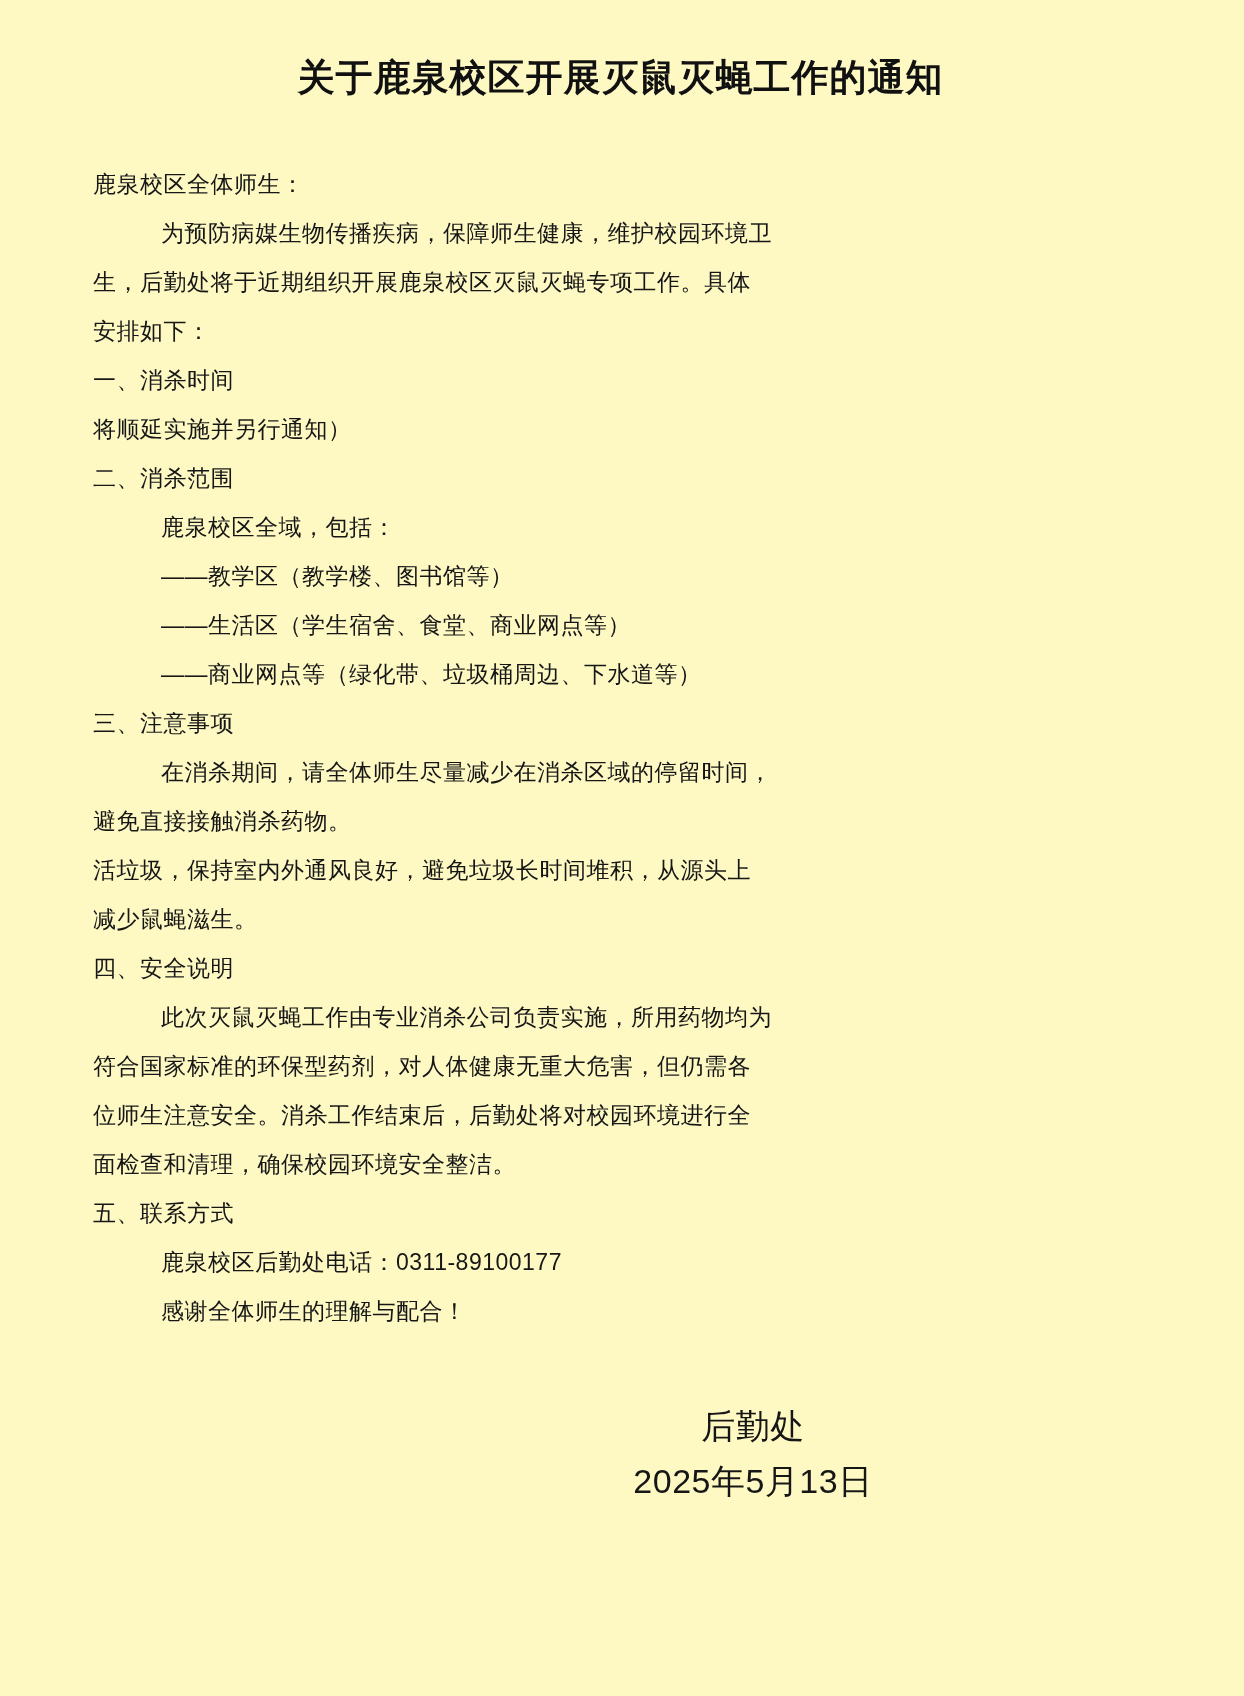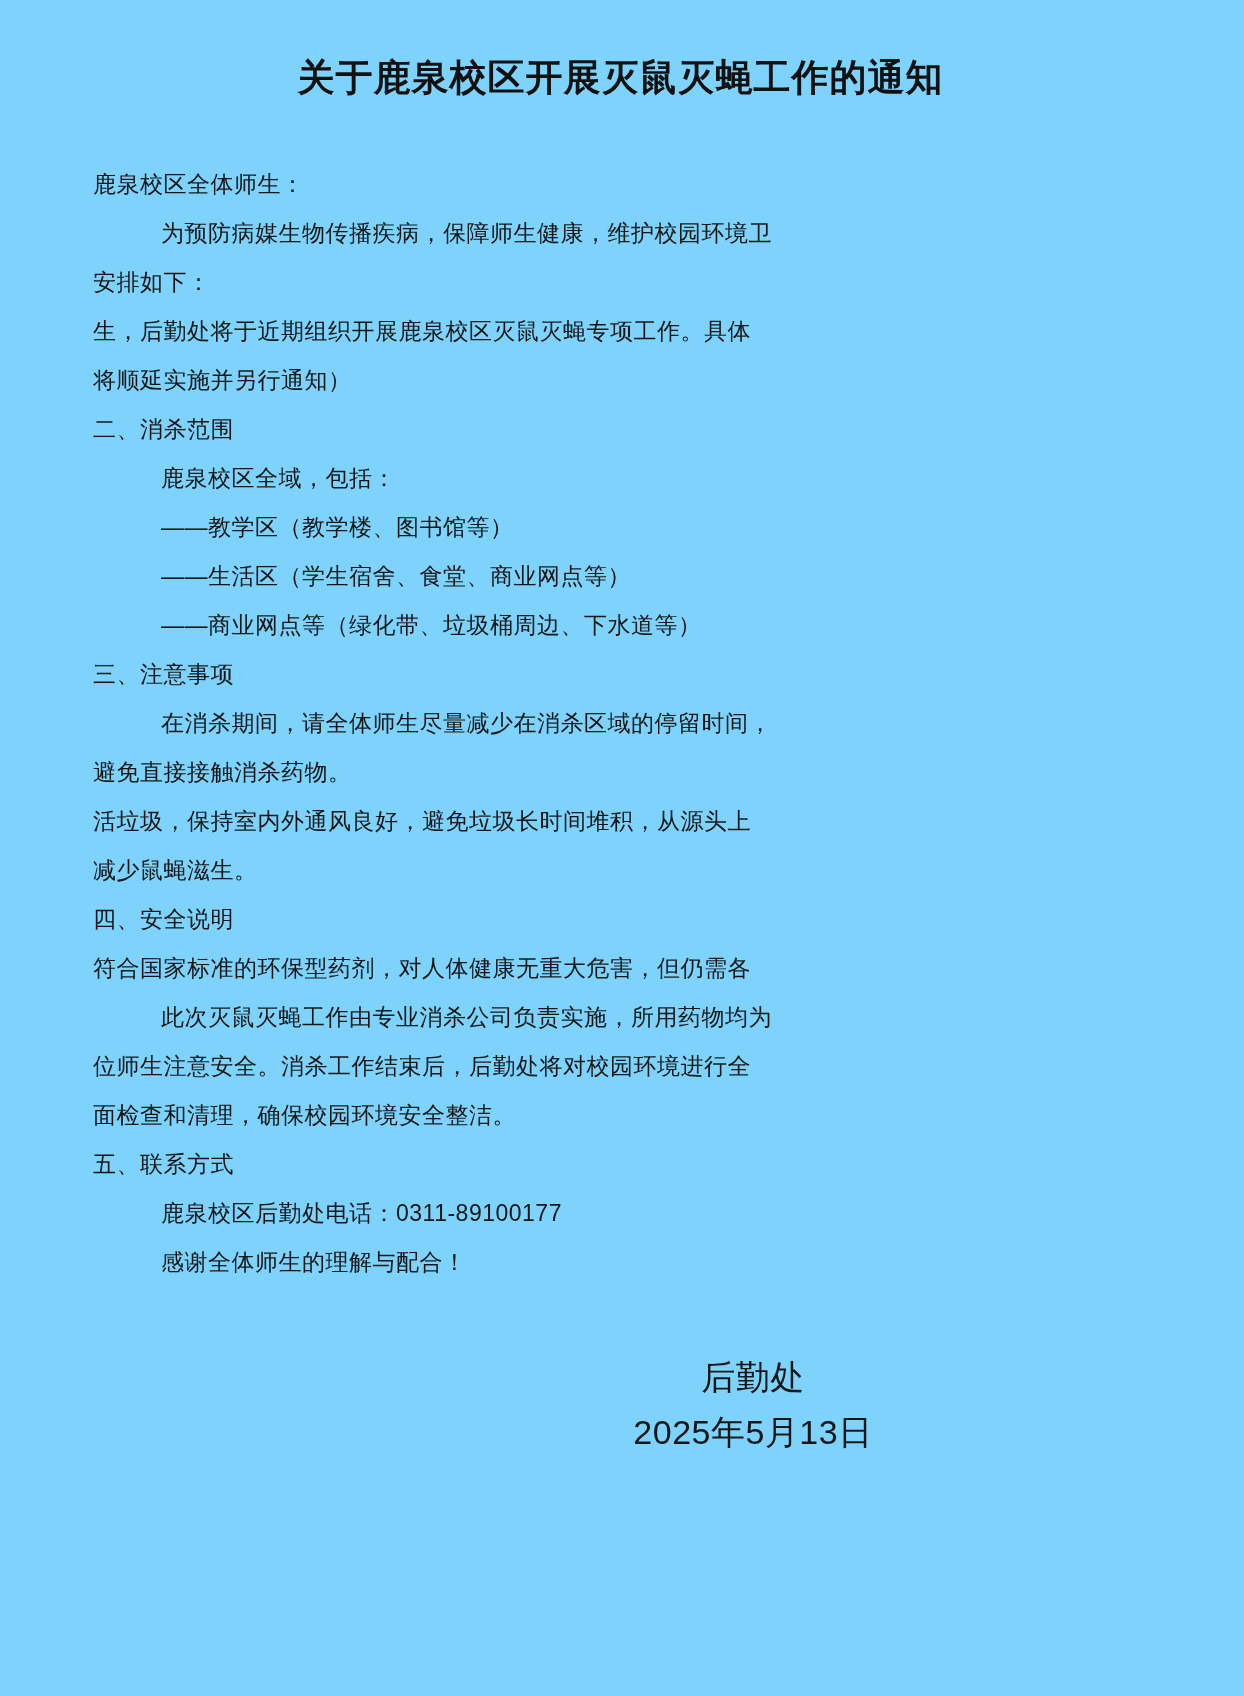--- a/index.html
+++ b/index.html
@@ -5,21 +5,21 @@
   html, body {
     margin: 0;
     padding: 0;
     background: #ffffff;
   }
   .page {
     position: relative;
     width: 1244px;
     height: 1696px;
     margin: 0 auto;
-    background: #7dd3fc;
+    background: #fef9c3;
     color: #161616;
     font-family: "Liberation Sans", sans-serif;
     box-sizing: border-box;
     padding: 56px 96px 0 93px;
     overflow: hidden;
   }
   .title {
     margin: 0 0 60px 0;
     text-align: center;
     font-size: 37px;
@@ -54,36 +54,37 @@
 </style>
 </head>
 <body>
 
 <div class="page">
   <h1 class="title">关于鹿泉校区开展灭鼠灭蝇工作的通知</h1>
 
   <div class="doc-body">
       <div class="line">鹿泉校区全体师生：</div>
       <div class="line indent">为预防病媒生物传播疾病，保障师生健康，维护校园环境卫</div>
+      <div class="line">生，后勤处将于近期组织开展鹿泉校区灭鼠灭蝇专项工作。具体</div>
       <div class="line">安排如下：</div>
-      <div class="line">生，后勤处将于近期组织开展鹿泉校区灭鼠灭蝇专项工作。具体</div>
+      <div class="line">一、消杀时间</div>
       <div class="line">将顺延实施并另行通知）</div>
       <div class="line">二、消杀范围</div>
       <div class="line indent">鹿泉校区全域，包括：</div>
       <div class="line indent">——教学区（教学楼、图书馆等）</div>
       <div class="line indent">——生活区（学生宿舍、食堂、商业网点等）</div>
       <div class="line indent">——商业网点等（绿化带、垃圾桶周边、下水道等）</div>
       <div class="line">三、注意事项</div>
       <div class="line indent">在消杀期间，请全体师生尽量减少在消杀区域的停留时间，</div>
       <div class="line">避免直接接触消杀药物。</div>
       <div class="line">活垃圾，保持室内外通风良好，避免垃圾长时间堆积，从源头上</div>
       <div class="line">减少鼠蝇滋生。</div>
       <div class="line">四、安全说明</div>
+      <div class="line indent">此次灭鼠灭蝇工作由专业消杀公司负责实施，所用药物均为</div>
       <div class="line">符合国家标准的环保型药剂，对人体健康无重大危害，但仍需各</div>
-      <div class="line indent">此次灭鼠灭蝇工作由专业消杀公司负责实施，所用药物均为</div>
       <div class="line">位师生注意安全。消杀工作结束后，后勤处将对校园环境进行全</div>
       <div class="line">面检查和清理，确保校园环境安全整洁。</div>
       <div class="line">五、联系方式</div>
       <div class="line indent">鹿泉校区后勤处电话：0311-89100177</div>
       <div class="line indent">感谢全体师生的理解与配合！</div>
     </div>
 
   <div class="signature">
     <div class="sig-line">后勤处</div>
     <div class="sig-line">2025年5月13日</div>

